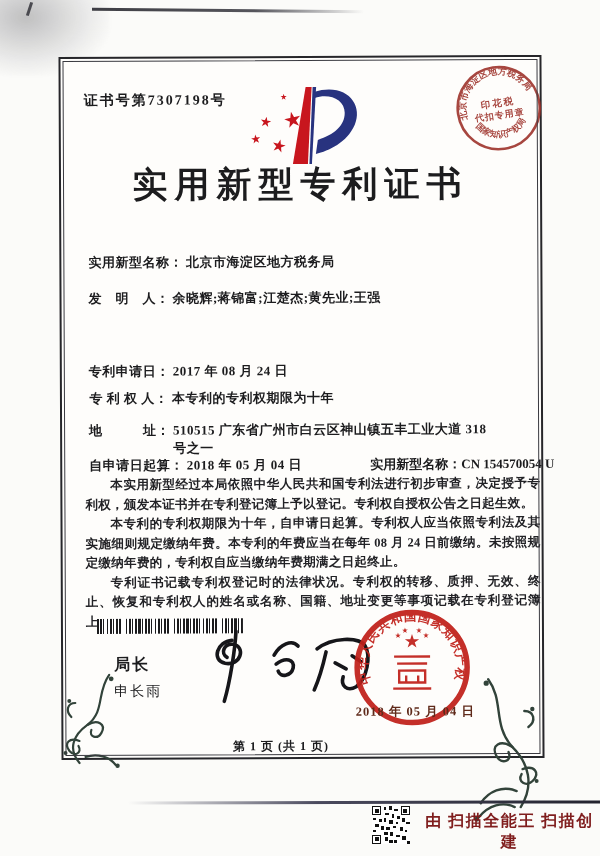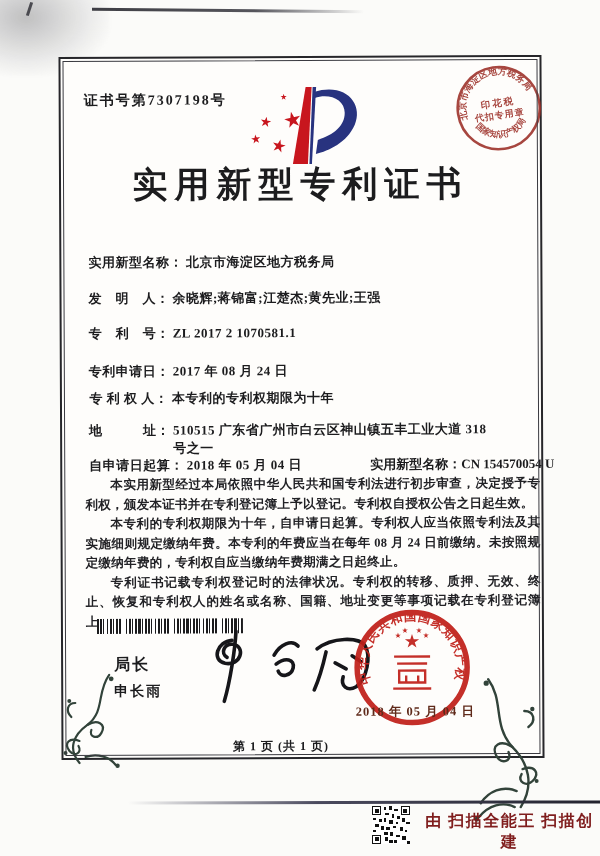--- a/index.html
+++ b/index.html
@@ -65,21 +65,21 @@
   }
   
   .barcode {
     position:absolute; left:34px; top:560px; width:146px; height:15px;
     background:repeating-linear-gradient(90deg,
       #1b1b1d 0 1.6px, #fff 1.6px 3px,
       #1b1b1d 3px 5.2px, #fff 5.2px 6.4px,
       #1b1b1d 6.4px 7.2px, #fff 7.2px 9.6px);
   }
   .director-title { position:absolute; left:51px; top:596px; font-size:16px; font-weight:700; letter-spacing:2px; font-family:"Liberation Sans","DejaVu Sans",sans-serif; }
-  .director-name  { position:absolute; left:51px; top:624px; font-size:14px; font-weight:700; letter-spacing:2px; font-family:"Liberation Sans","DejaVu Sans",sans-serif; }
+  .director-name  { position:absolute; left:51px; top:624px; font-size:14px; font-weight:400; letter-spacing:2px; font-family:"Liberation Sans","DejaVu Sans",sans-serif; }
   .signature { position:absolute; left:136px; top:567px; width:188px; height:82px; }
   
   .seal { position:absolute; left:290px; top:551px; width:118px; height:118px; opacity:.93; }
   .seal-date {
     position:absolute; left:286px; top:646px; width:132px; text-align:center;
     font-size:12.5px; font-weight:700; letter-spacing:1px; color:#5f2a1a; z-index:3;
   }
   .page-footer {
     position:absolute; left:0; right:44px; top:680px; text-align:center;
     font-size:12px; font-weight:600; letter-spacing:1px;
@@ -136,23 +136,20 @@
     <text x="45" y="55" text-anchor="middle" font-size="9" letter-spacing="1" fill="#9c2e27" font-weight="bold">代扣专用章</text>
   </svg>
 
   <div class="title">实用新型专利证书</div>
 
   <div class="frow" style="top:195px">
     <span class="flabel">实用新型名称：</span><span class="fvalue">北京市海淀区地方税务局</span>
   </div>
   <div class="frow" style="top:231px">
     <span class="flabel">发　明　人：</span><span class="fvalue">余晓辉;蒋锦富;江楚杰;黄先业;王强</span>
-  </div>
-  <div class="frow" style="top:266px">
-    <span class="flabel">专　利　号：</span><span class="fvalue">ZL 2017 2 1070581.1</span>
   </div>
   <div class="frow" style="top:304px">
     <span class="flabel">专利申请日：</span><span class="fvalue">2017 年 08 月 24 日</span>
   </div>
   <div class="frow" style="top:331px">
     <span class="flabel">专 利 权 人：</span><span class="fvalue">本专利的专利权期限为十年</span>
   </div>
   <div class="frow" style="top:363px">
     <span class="flabel">地　　　址：</span><span class="fvalue wrap">510515 广东省广州市白云区神山镇五丰工业大道 318 号之一</span>
   </div>

